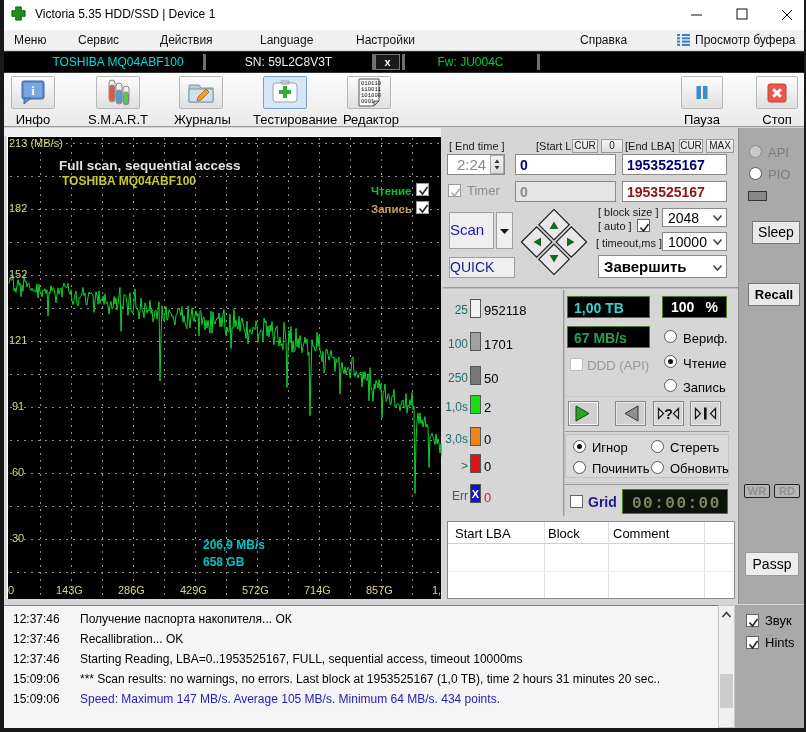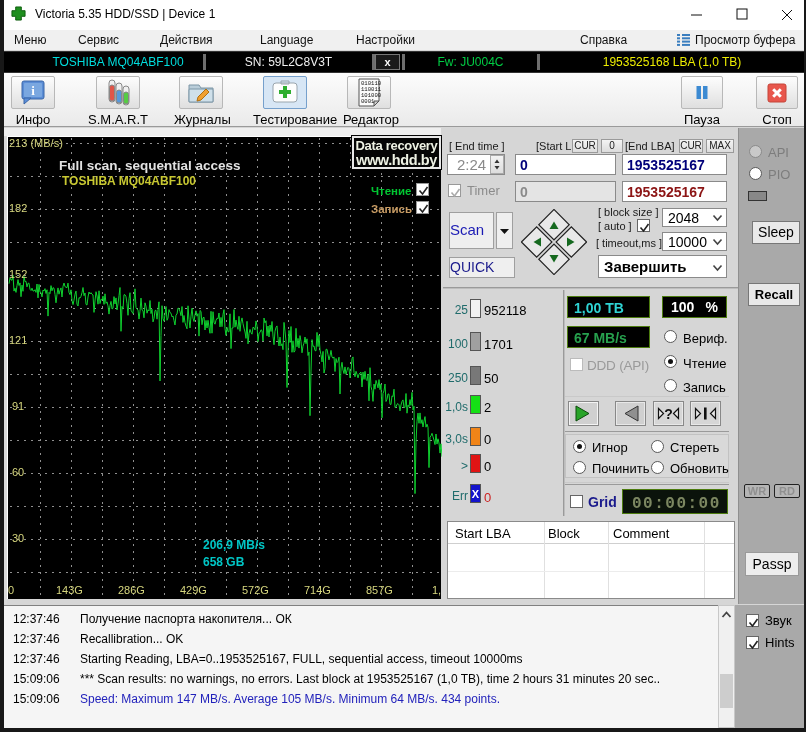--- a/index.html
+++ b/index.html
@@ -107,21 +107,20 @@
 
 <div class="abs" id="blackbar">
  <div class="bseg" style="left:16px;width:204px;color:#00dede;">TOSHIBA MQ04ABF100</div>
  <div class="bsep" style="left:203px;"></div>
  <div class="bseg" style="left:205px;width:167px;color:#f0f0f0;">SN: 59L2C8V3T</div>
  <div class="bsep" style="left:372px;"></div>
  <div class="bseg" style="left:375px;top:2px;width:25px;height:16px;color:#fff;border:1px solid #777;background:#1a1a1a;font-weight:bold;font-size:11px;line-height:14px;">x</div>
  <div class="bsep" style="left:402px;"></div>
  <div class="bseg" style="left:404px;width:133px;color:#00cc44;">Fw: JU004C</div>
  <div class="bsep" style="left:537px;"></div>
- <div class="bseg" style="left:542px;width:260px;color:#ecec00;">1953525168 LBA (1,0 TB)</div>
 </div>
 
 <div class="abs" id="toolbar">
 
  <div class="tbtn" style="left:11px;">
   <svg width="42" height="31" viewBox="0 0 42 31">
           <g>
             <rect x="10" y="4" width="22" height="18" rx="2" fill="#5b8dd6" stroke="#3a66a8"></rect>
             <rect x="12" y="6" width="18" height="14" rx="1" fill="#7aa7e0"></rect>
             <path d="M12 21 L12 27 L19 21 Z" fill="#5b8dd6" stroke="#3a66a8"></path>
@@ -245,21 +244,20 @@
 <div class="abs gxlab" style="left:8px;">0</div>
 <div class="abs gxlab" style="left:56px;">143G</div>
 <div class="abs gxlab" style="left:118px;">286G</div>
 <div class="abs gxlab" style="left:180px;">429G</div>
 <div class="abs gxlab" style="left:242px;">572G</div>
 <div class="abs gxlab" style="left:304px;">714G</div>
 <div class="abs gxlab" style="left:366px;">857G</div>
 <div class="abs gxlab" style="left:432px;">1,</div>
 <div class="abs" id="scanTitle">Full scan, sequential access</div>
 <div class="abs" id="scanSub">TOSHIBA MQ04ABF100</div>
-<div class="abs" id="ddbox"><span style="font-size:13px;">Data recovery</span><br><span style="font-size:14.5px;letter-spacing:-0.4px;">www.hdd.by</span></div>
 <div class="abs legtxt" style="left:371px;top:185px;color:#00c832;">Чтение</div>
 <div class="abs legchk" style="left:416px;top:183px;">
       <svg width="13" height="13">
         <path d="M2.5 6.5 l3 3.5 5-7" stroke="#222" stroke-width="1.6" fill="none"></path>
       </svg>
     </div>
 <div class="abs legtxt" style="left:371px;top:203px;color:#c89c64;">Запись</div>
 <div class="abs legchk" style="left:416px;top:201px;">
       <svg width="13" height="13">
         <path d="M2.5 6.5 l3 3.5 5-7" stroke="#222" stroke-width="1.6" fill="none"></path>

